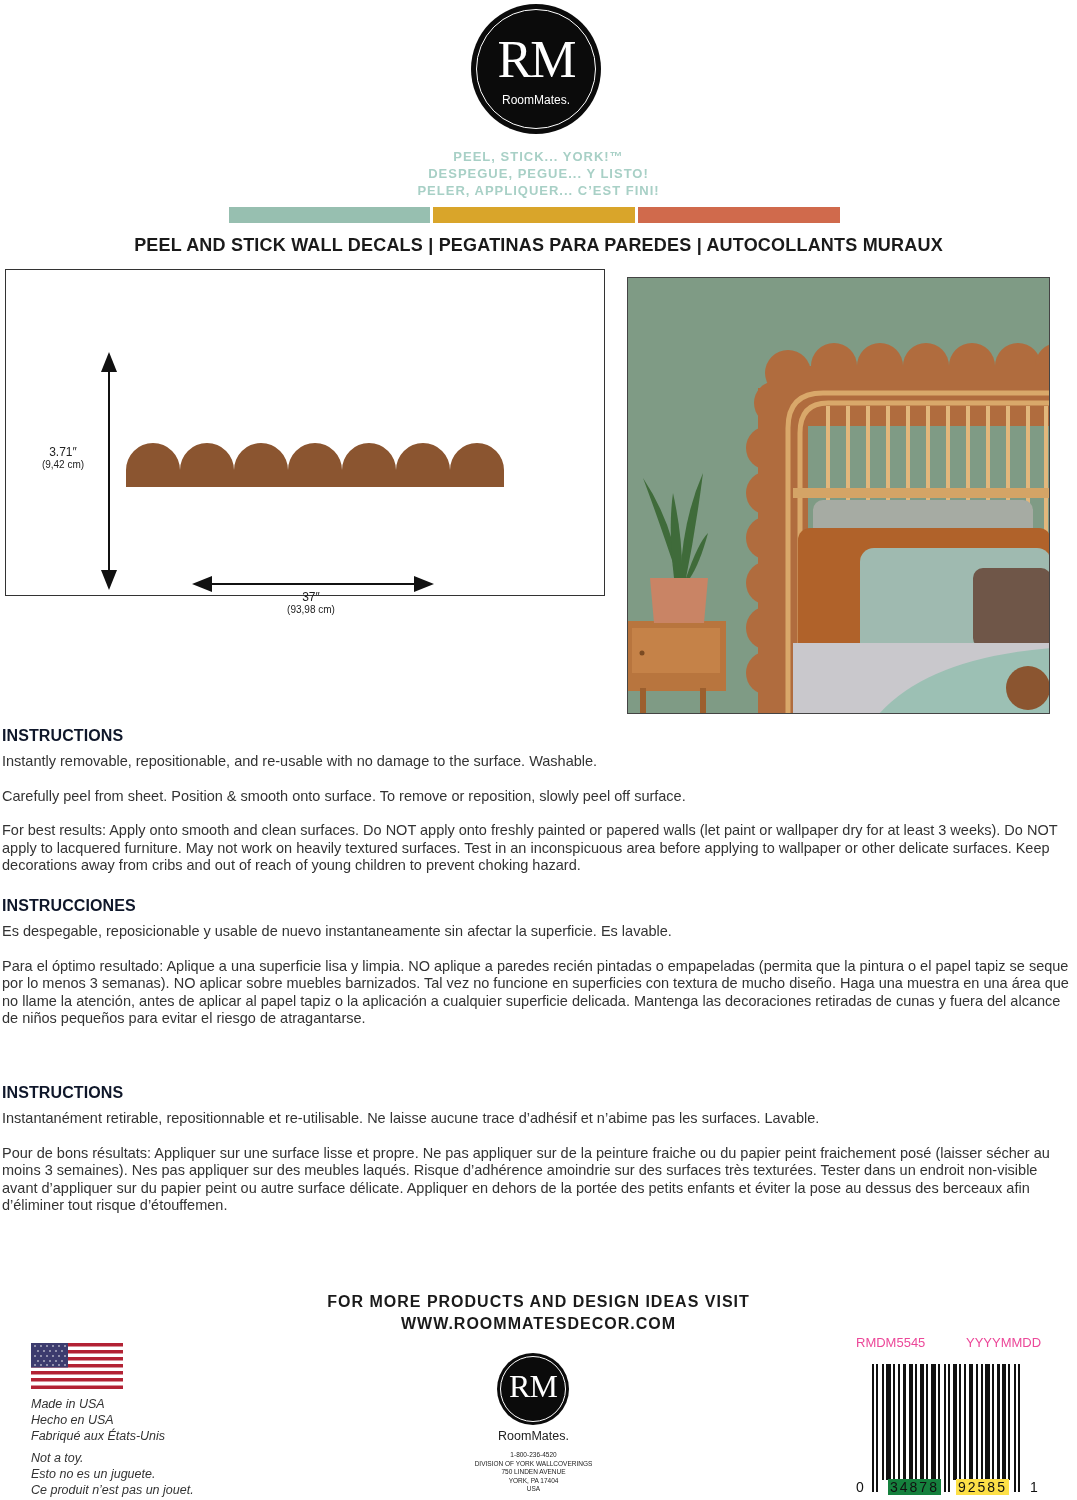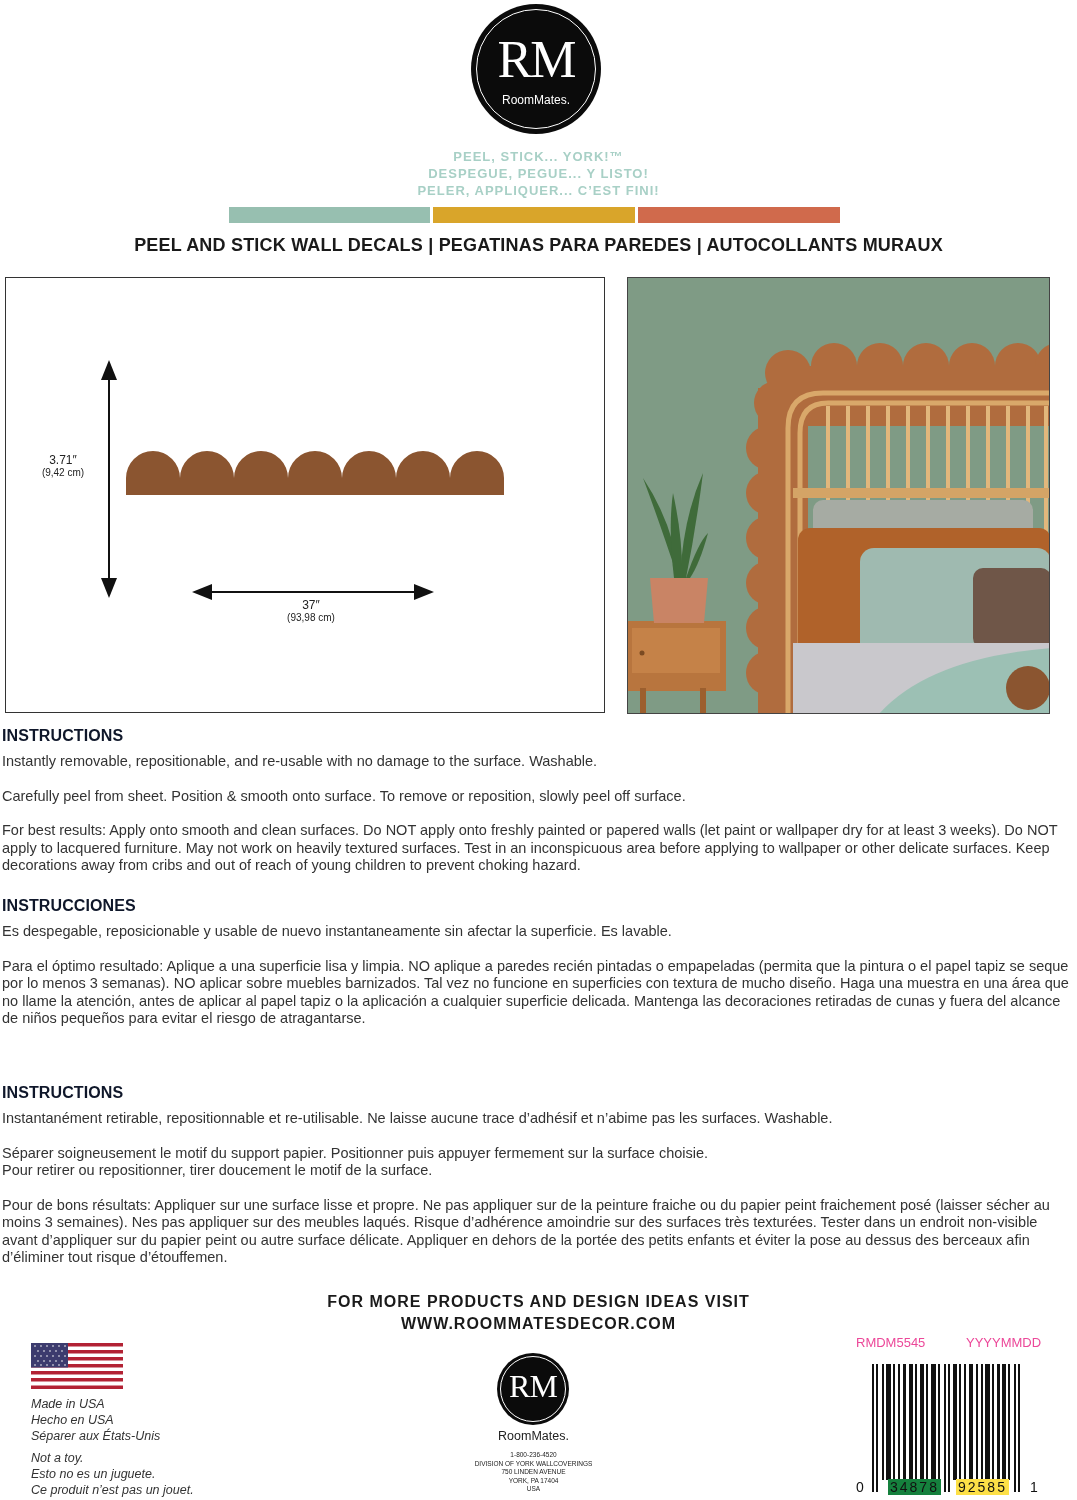--- a/index.html
+++ b/index.html
@@ -14,21 +14,21 @@
   .tagline { position: absolute; left: 0; right: 0; text-align: center; font-size: 13px; font-weight: bold; color: #a8d0c6; letter-spacing: 1px; }
   .t1 { top: 149px; } .t2 { top: 166px; } .t3 { top: 183px; }
 
   .bar { position: absolute; top: 207px; height: 16px; }
   .bar1 { left: 229px; width: 201px; background: #97bfb0; }
   .bar2 { left: 433px; width: 202px; background: #d9a52a; }
   .bar3 { left: 638px; width: 202px; background: #d06a4c; }
 
   .title { position: absolute; left: 0; right: 0; top: 235px; text-align: center; font-size: 18px; font-weight: bold; color: #1a1a1a; letter-spacing: 0.2px; }
 
-  .diagram { position: absolute; left: 5px; top: 277px; width: 600px; height: 436px; border: 1.5px solid #333; background: #fff; }
+  .diagram { position: absolute; left: 5px; top: 269px; width: 600px; height: 327px; border: 1.5px solid #333; background: #fff; }
   .photo { position: absolute; left: 627px; top: 277px; width: 423px; height: 437px; border: 1.5px solid #444; overflow: hidden; background: #7e9a84; }
 
   .dim-label { position: absolute; text-align: center; color: #222; }
   .dim-main { font-size: 12px; }
   .dim-sub { font-size: 10px; }
 
   .section { position: absolute; left: 2px; right: 4px; }
   .section h2 { font-size: 16px; font-weight: bold; color: #0f172a; margin-bottom: 8px; letter-spacing: 0.1px; }
   .section p { font-size: 14.5px; line-height: 17.5px; color: #333; margin-bottom: 17px; }
 
@@ -177,23 +177,21 @@
 </div>
 
 <div class="section" style="top:897px;">
   <h2>INSTRUCCIONES</h2>
   <p>Es despegable, reposicionable y usable de nuevo instantaneamente sin afectar la superficie. Es lavable.</p>
   <p>Para el óptimo resultado: Aplique a una superficie lisa y limpia. NO aplique a paredes recién pintadas o empapeladas (permita que la pintura o el papel tapiz se seque por lo menos 3 semanas). NO aplicar sobre muebles barnizados. Tal vez no funcione en superficies con textura de mucho diseño. Haga una muestra en una área que no llame la atención, antes de aplicar al papel tapiz o la aplicación a cualquier superficie delicada. Mantenga las decoraciones retiradas de cunas y fuera del alcance de niños pequeños para evitar el riesgo de atragantarse.</p>
 </div>
 
 <div class="section" style="top:1084px;">
   <h2>INSTRUCTIONS</h2>
-  <p>Instantanément retirable, repositionnable et re-utilisable. Ne laisse aucune trace d’adhésif et n’abime pas les surfaces. Washable.</p>
-  <p style="white-space:pre-line;">Séparer soigneusement le motif du support papier. Positionner puis appuyer fermement sur la surface choisie.
-Pour retirer ou repositionner, tirer doucement le motif de la surface.</p>
+  <p>Instantanément retirable, repositionnable et re-utilisable. Ne laisse aucune trace d’adhésif et n’abime pas les surfaces. Lavable.</p>
   <p>Pour de bons résultats: Appliquer sur une surface lisse et propre. Ne pas appliquer sur de la peinture fraiche ou du papier peint fraichement posé (laisser sécher au moins 3 semaines). Nes pas appliquer sur des meubles laqués. Risque d’adhérence amoindrie sur des surfaces très texturées. Tester dans un endroit non-visible avant d’appliquer sur du papier peint ou autre surface délicate. Appliquer en dehors de la portée des petits enfants et éviter la pose au dessus des berceaux afin d’éliminer tout risque d’étouffemen.</p>
 </div>
 
 <div class="footer-visit">
   <div>FOR MORE PRODUCTS AND DESIGN IDEAS VISIT</div>
   <div>WWW.ROOMMATESDECOR.COM</div>
 </div>
 
 <svg class="flag" viewBox="0 0 92 46">
   <rect width="92" height="46" fill="#fff"></rect>
@@ -235,21 +233,21 @@
       <circle cx="16" cy="22" r="0.8"></circle>
       <circle cx="22" cy="22" r="0.8"></circle>
       <circle cx="28" cy="22" r="0.8"></circle>
       <circle cx="34" cy="22" r="0.8"></circle>
   </g>
 </svg>
 
 <div class="made">
   <div>Made in USA</div>
   <div>Hecho en USA</div>
-  <div>Séparer aux États-Unis</div>
+  <div>Fabriqué aux États-Unis</div>
 </div>
 <div class="toy">
   <div>Not a toy.</div>
   <div>Esto no es un juguete.</div>
   <div>Ce produit n’est pas un jouet.</div>
 </div>
 
 <div class="logo-bot">
   <div class="ring"></div>
   <div class="rm">RM</div>

